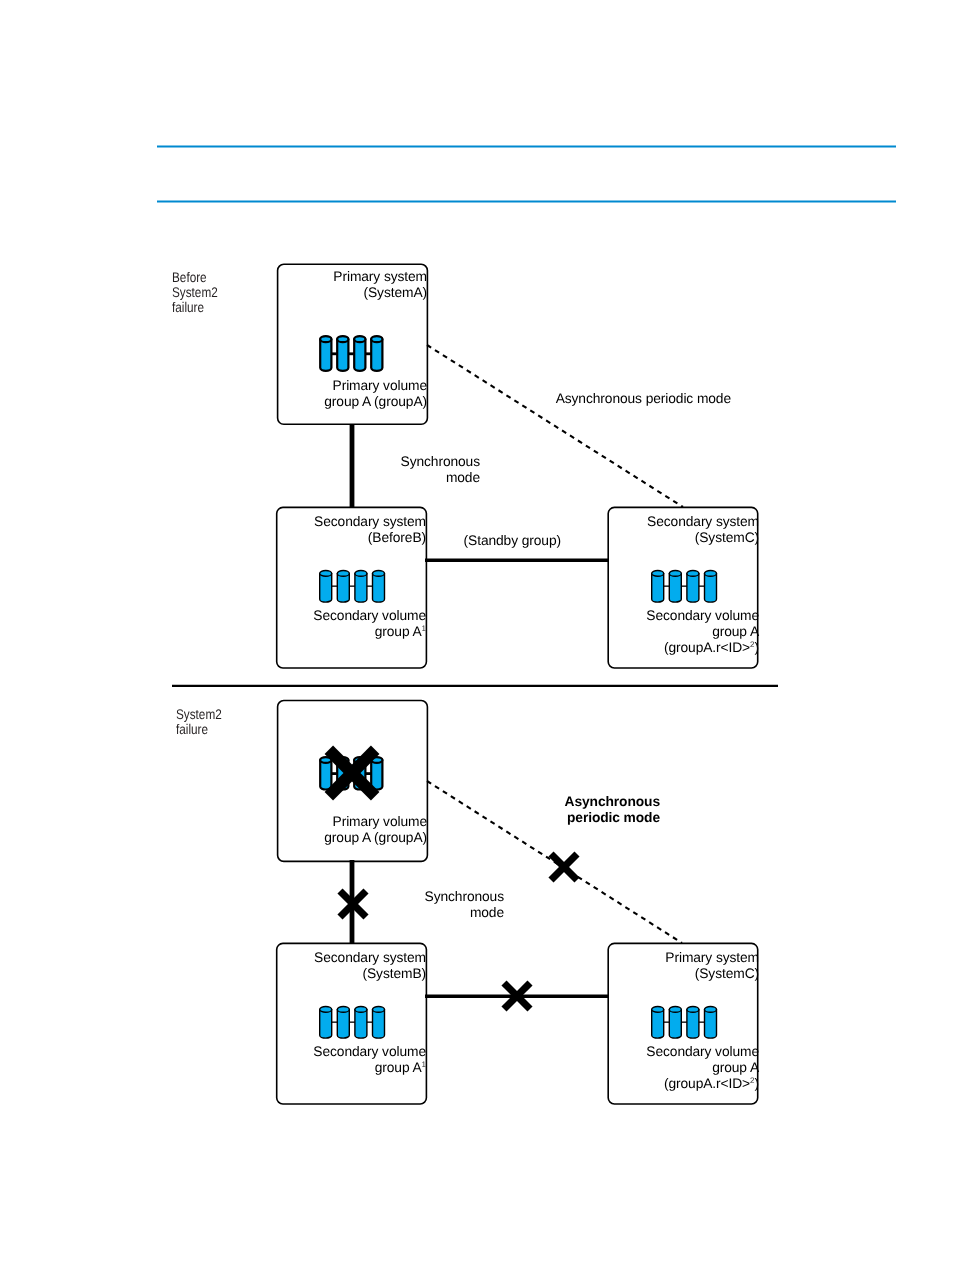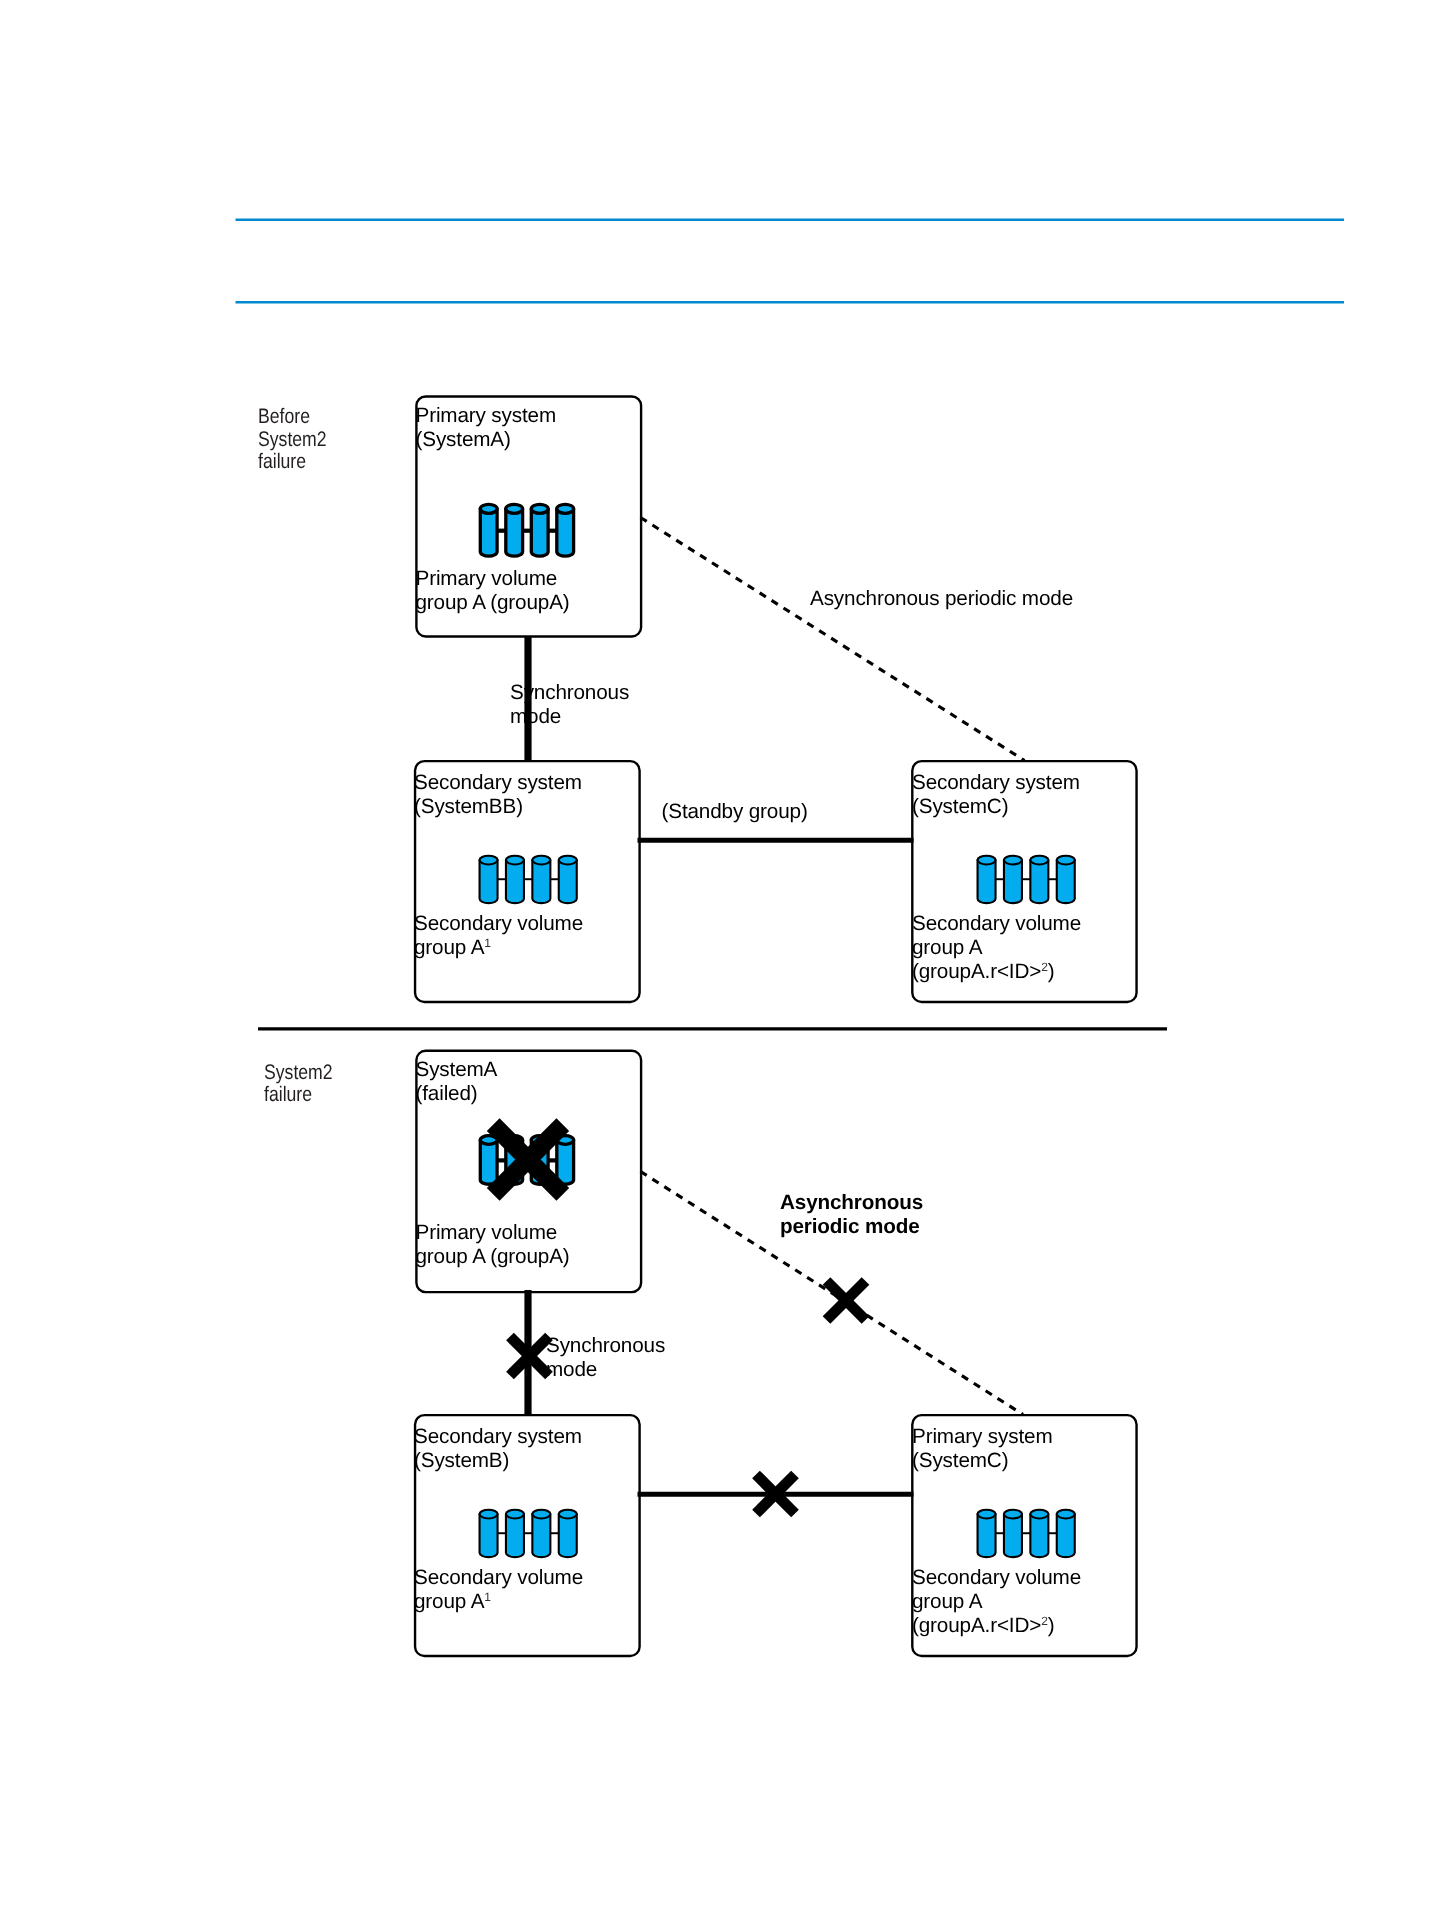--- a/index.html
+++ b/index.html
@@ -2,21 +2,21 @@
 <html><head>
 <meta charset="utf-8">
 <title>Replication diagram</title>
 <style>
   html,body{margin:0;padding:0;background:#ffffff;}
   body{width:954px;height:1270px;position:relative;overflow:hidden;
        font-family:"Liberation Sans",sans-serif;color:#000;
        -webkit-font-smoothing:antialiased;text-rendering:geometricPrecision;}
   .page{position:absolute;left:0;top:0;width:954px;height:1092px;}
 
-  .ctext{position:absolute;text-align:left;font-size:13.8px;line-height:16.2px;
+  .ctext{position:absolute;text-align:right;font-size:13.8px;line-height:16.2px;
          white-space:pre-line;letter-spacing:-0.1px;}
   .sidelabel{position:absolute;font-size:14px;line-height:15px;white-space:pre-line;
              color:#231f20;transform:scaleX(0.84);transform-origin:left top;}
 
   svg.overlay{position:absolute;left:0;top:0;width:954px;height:1270px;
               overflow:visible;pointer-events:none;}
   svg.icon{position:absolute;overflow:visible;}
   sup{font-size:0.58em;vertical-align:super;line-height:0;color:#333;
       position:relative;top:0.06em;letter-spacing:0;}
 </style>
@@ -61,21 +61,21 @@
         <ellipse cx="58.800000000000004" cy="4.2" rx="5.6" ry="3"></ellipse>
       </g>
     </svg>
   <div class="ctext" style="left:277px;top:377.5px;width:150px;">Primary volume
 group A (groupA)</div>
 
   <svg class="overlay boxsvg">
     <rect class="sysbox" x="276.70" y="507.40" width="149.70" height="160.60" rx="6.2" ry="6.2" fill="none" stroke="#000" stroke-width="1.60"></rect>
   </svg>
   <div class="ctext" style="left:276px;top:513.5px;width:150px;"><span>Secondary system</span>
-<span><span>(SystemB</span><span>B</span><span>)</span></span></div>
+<span><span>(Before</span><span>B</span><span>)</span></span></div>
   <svg class="icon cyl-b" style="left:319px;top:570px;" width="68" height="34" viewBox="0 0 68 34">
       <rect x="6.7" y="15.5" width="52.800000000000004" height="1.3" fill="#000000"></rect>
       <g fill="#02ACEE" stroke="#000000" stroke-width="1.4" stroke-linejoin="round">
         <path d="M0.7 3.4 v 25.8 a 6 2.9 0 0 0 12 0 v -25.8 z"></path>
         <ellipse cx="6.7" cy="3.4" rx="6" ry="2.9"></ellipse>
         <path d="M18.3 3.4 v 25.8 a 6 2.9 0 0 0 12 0 v -25.8 z"></path>
         <ellipse cx="24.3" cy="3.4" rx="6" ry="2.9"></ellipse>
         <path d="M35.900000000000006 3.4 v 25.8 a 6 2.9 0 0 0 12 0 v -25.8 z"></path>
         <ellipse cx="41.900000000000006" cy="3.4" rx="6" ry="2.9"></ellipse>
         <path d="M53.50000000000001 3.4 v 25.8 a 6 2.9 0 0 0 12 0 v -25.8 z"></path>
@@ -124,22 +124,20 @@
     <line class="hline" x1="425" y1="996.2" x2="609" y2="996.2" stroke="#000" stroke-width="3.4"></line>
   </svg>
 
   <svg class="overlay">
     <line x1="427" y1="781" x2="682" y2="943" stroke="#000" stroke-width="2.1" stroke-dasharray="4.9 4.5"></line>
   </svg>
 
   <svg class="overlay boxsvg">
     <rect class="sysbox" x="277.60" y="700.50" width="149.80" height="160.90" rx="6.2" ry="6.2" fill="none" stroke="#000" stroke-width="1.60"></rect>
   </svg>
-  <div class="ctext" style="left:277px;top:705px;width:150px;">SystemA
-(failed)</div>
   <svg class="icon cyl-a2" style="left:318px;top:756px;" width="68" height="36" viewBox="0 0 68 36">
       <rect x="7.8" y="16.2" width="51" height="2.8" fill="#000000"></rect>
       <g fill="#02ACEE" stroke="#000000" stroke-width="2.2" stroke-linejoin="round">
         <path d="M2.2 4 v 26.6 a 5.6 2.9 0 0 0 11.2 0 v -26.6 z"></path>
         <ellipse cx="7.8" cy="4" rx="5.6" ry="2.9"></ellipse>
         <path d="M19.2 4 v 26.6 a 5.6 2.9 0 0 0 11.2 0 v -26.6 z"></path>
         <ellipse cx="24.799999999999997" cy="4" rx="5.6" ry="2.9"></ellipse>
         <path d="M36.2 4 v 26.6 a 5.6 2.9 0 0 0 11.2 0 v -26.6 z"></path>
         <ellipse cx="41.800000000000004" cy="4" rx="5.6" ry="2.9"></ellipse>
         <path d="M53.2 4 v 26.6 a 5.6 2.9 0 0 0 11.2 0 v -26.6 z"></path>

